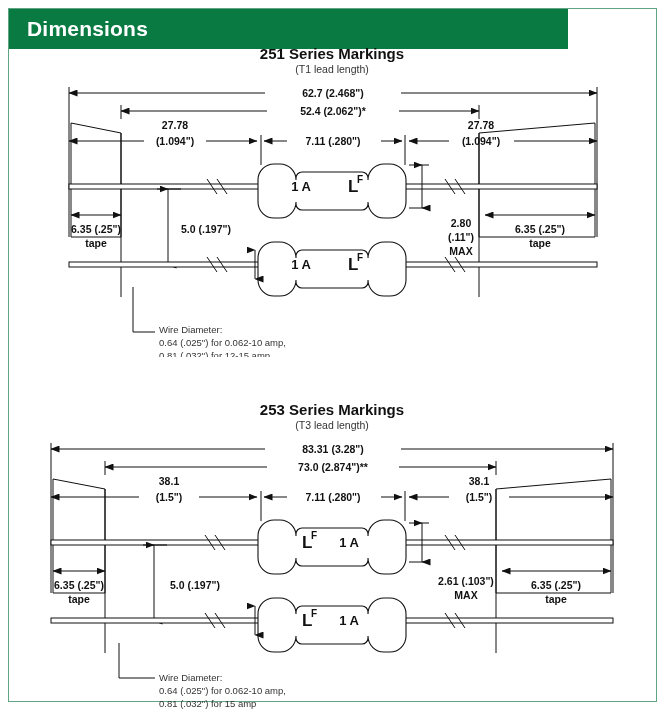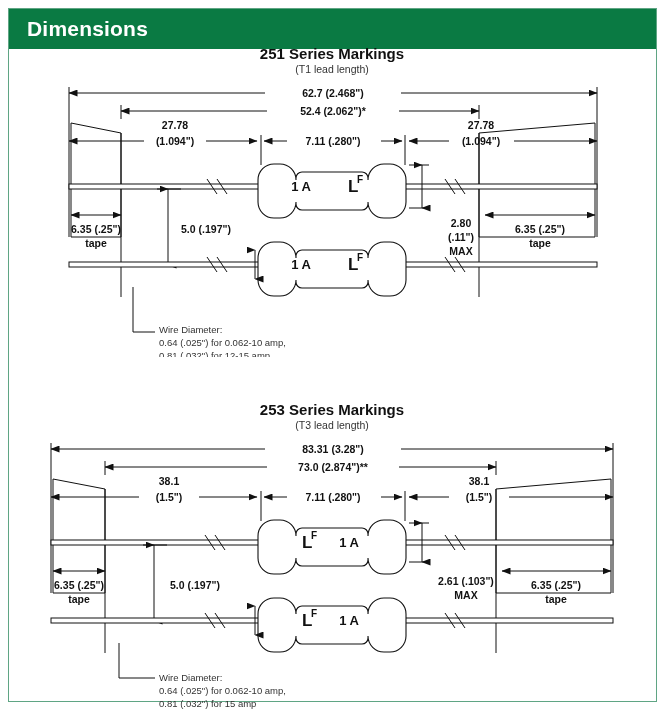--- a/index.html
+++ b/index.html
@@ -21,21 +21,21 @@
     width: 649px;
     height: 694px;
     border: 1px solid #5fa584;
     box-sizing: border-box;
     background: #fff;
   }
   #header-bar {
     position: absolute;
     left: 0px;
     top: 0px;
-    width: 647px;
+    width: 559px;
     height: 40px;
     background: #0a7a43;
     display: flex;
     align-items: center;
   }
   #header-title {
     color: #ffffff;
     font-size: 21px;
     font-weight: bold;
     letter-spacing: 0.2px;

